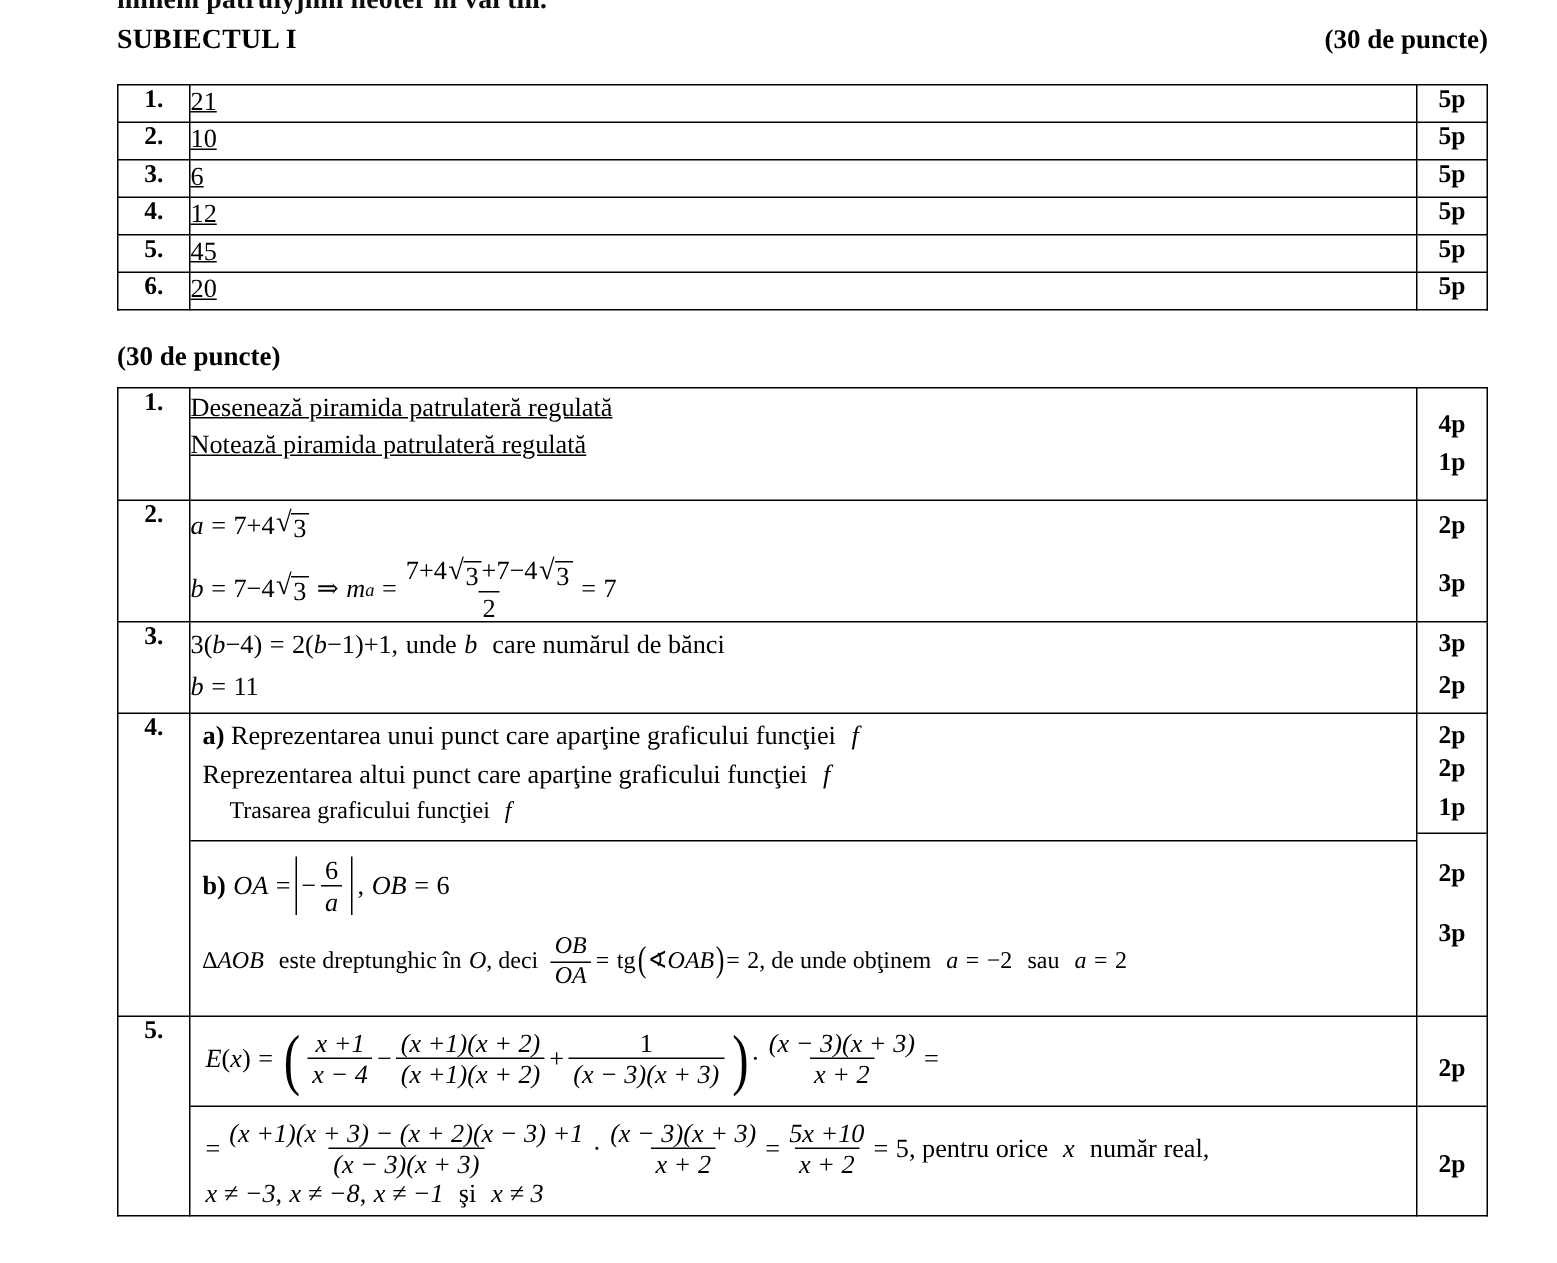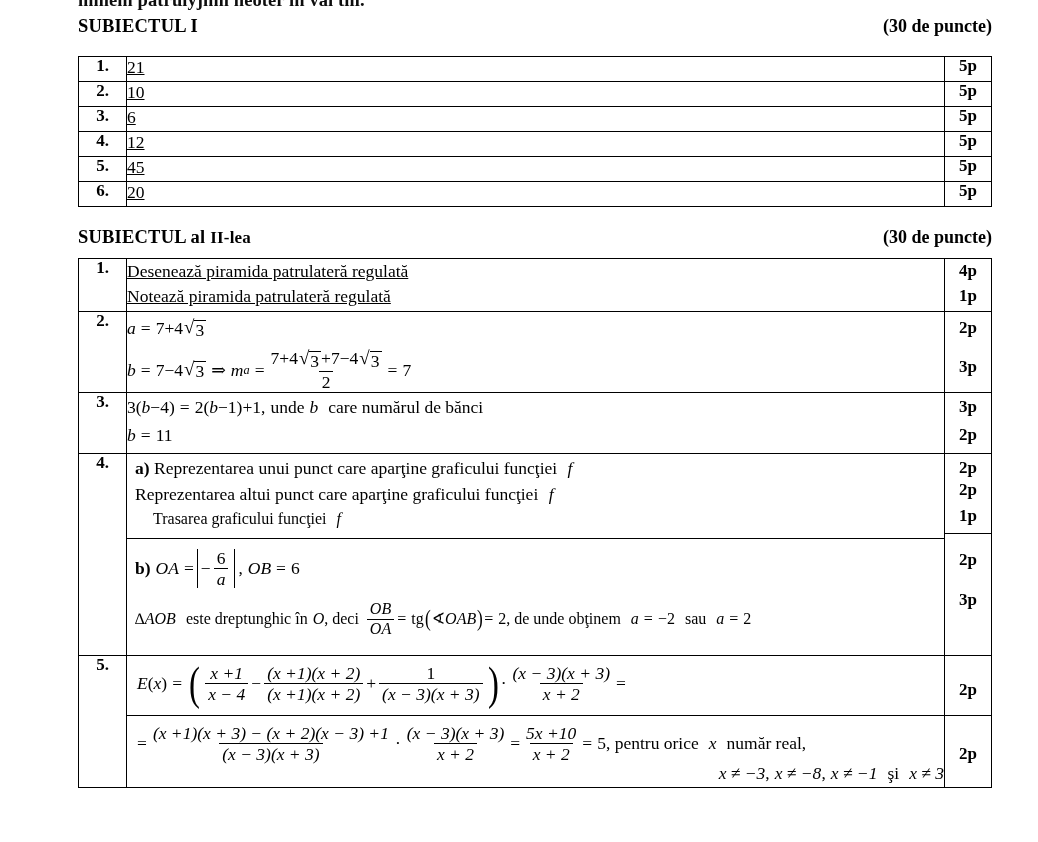--- a/index.html
+++ b/index.html
@@ -203,39 +203,38 @@
       </tr>
       <tr style="height:25px;">
         <td class="numcell">6.</td>
         <td class="bodycell">20</td>
         <td class="ptscell">5p</td>
       </tr>
     </tbody>
   </table>
 
   <div class="section-head" style="top:227px;">
-    <span class="title"><span>SUBIECTUL al </span><span class="small">II-lea</span></span>
     <span class="pts">(30 de puncte)</span>
   </div>
 
   <table class="grid" style="left:78px; top:258px; width:914px;">
     <colgroup>
         <col class="col-num">
         <col>
         <col class="col-pts">
       </colgroup>
     <tbody>
 
       <tr>
         <td class="numcell">1.</td>
         <td class="bodycell" style="padding-top:2px;">
           <div style="height:25px;">Desenează piramida patrulateră regulată</div>
           <div style="height:25px;">Notează piramida patrulateră regulată</div>
         </td>
-        <td style="padding:0;">
+        <td style="padding:12px;">
           <div class="pt-stack">
             <div style="height:25px;padding-top:2px;box-sizing:border-box;">4p</div>
             <div style="height:25px;padding-top:2px;box-sizing:border-box;">1p</div>
           </div>
         </td>
       </tr>
 
       <tr>
         <td class="numcell">2.</td>
         <td class="bodycell" style="padding-top:6px;">
@@ -509,21 +508,21 @@
                 <span class="spacer-sm"></span>
               <span class="mn">5</span>
               <span class="txt">, pentru orice</span>
                 <span class="spacer-md"></span>
               <span class="mi">x</span>
                 <span class="spacer-md"></span>
               <span class="txt">număr real,</span>
             </span>
           </div>
 
-          <div style="padding:2px 0 4px 10px;text-align:right;">
+          <div style="padding:2px 0 4px 10px;">
             <span class="math">
               <span class="mi">x ≠ −3</span>
               <span class="txt">,</span>
                 <span class="spacer-sm"></span>
               <span class="mi">x ≠ −8</span>
               <span class="txt">,</span>
                 <span class="spacer-sm"></span>
               <span class="mi">x ≠ −1</span>
                 <span class="spacer-md"></span>
               <span class="txt">şi</span>

